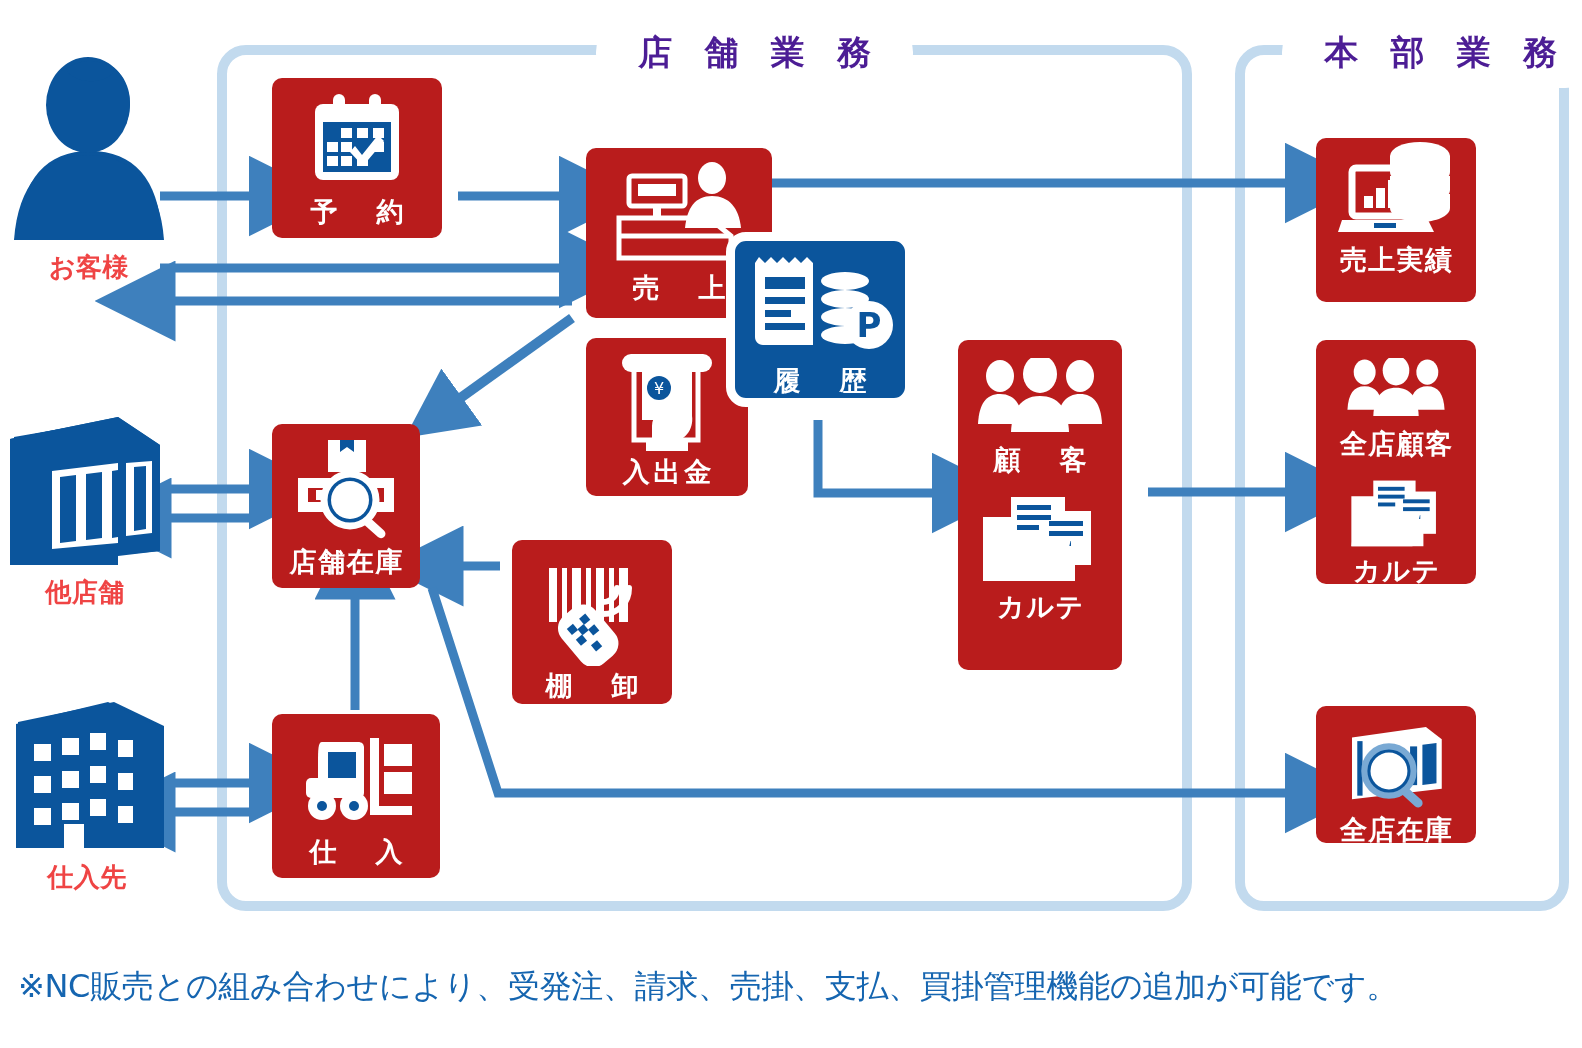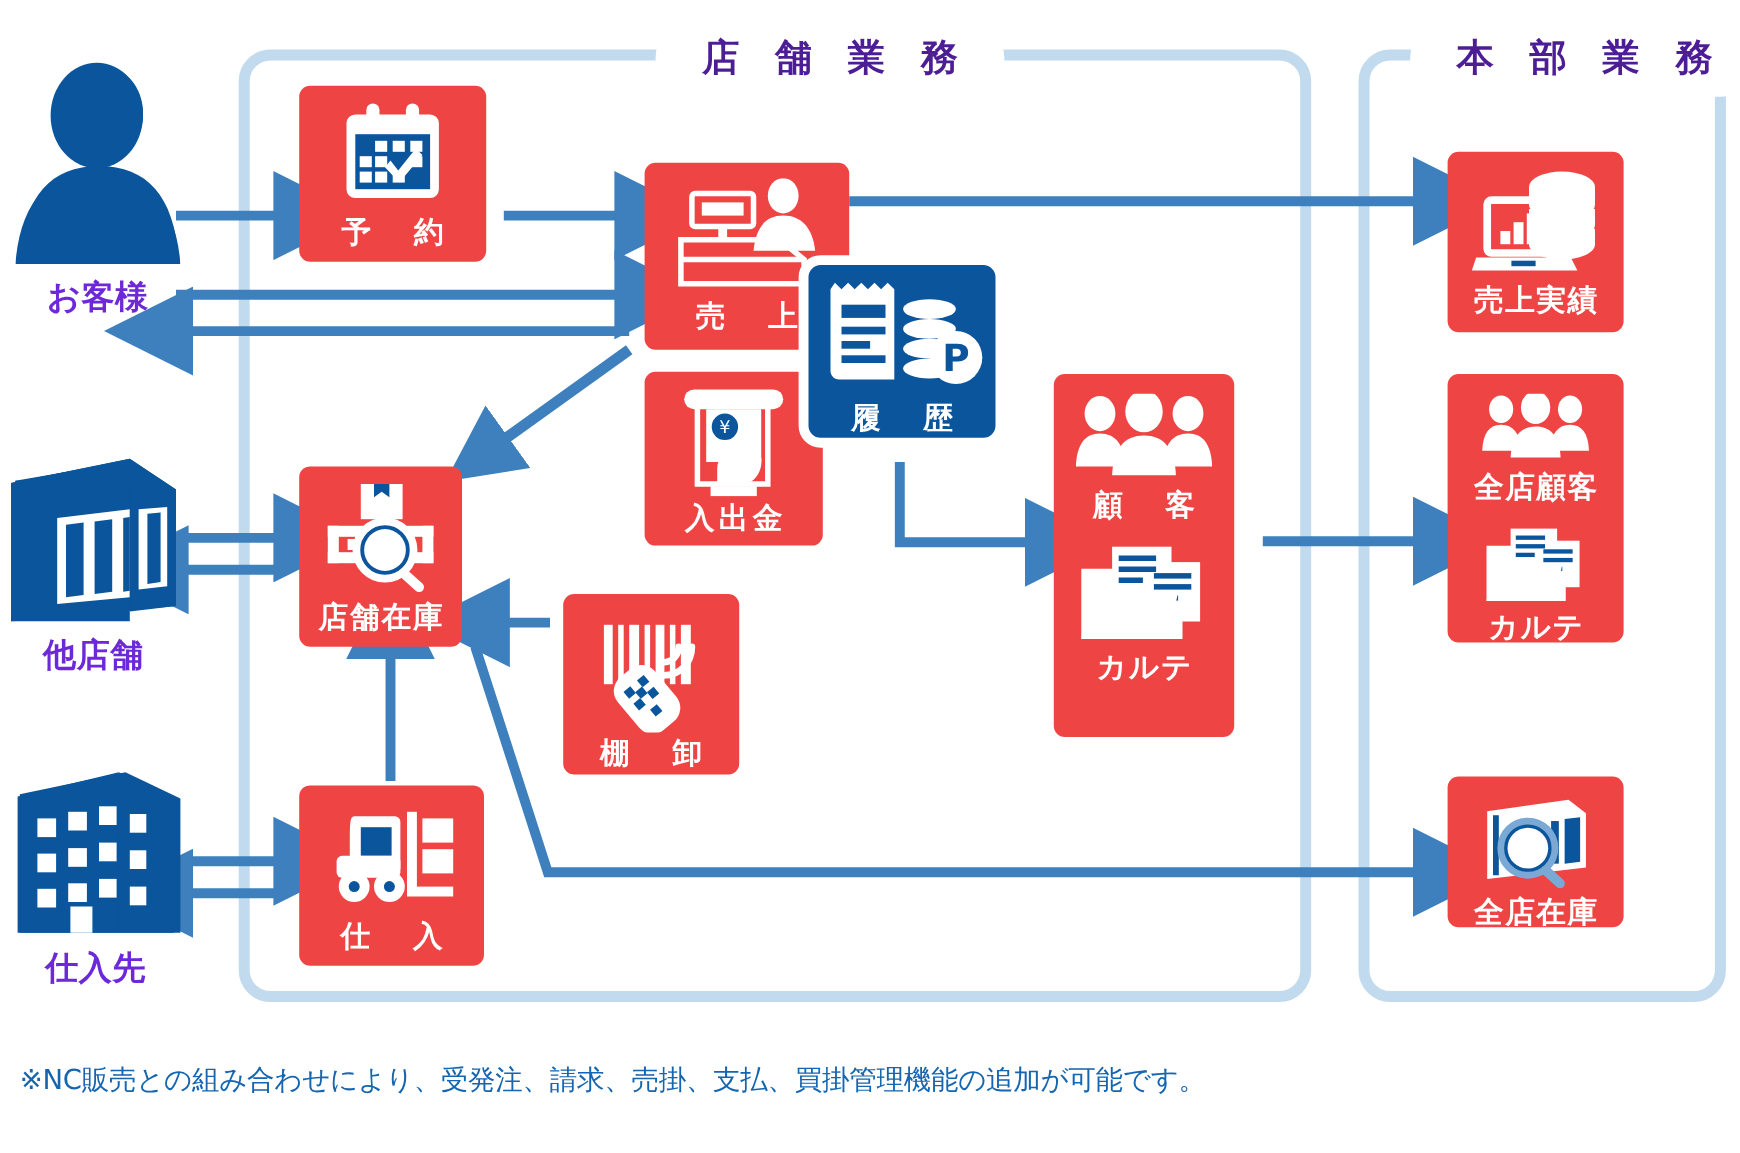--- a/index.html
+++ b/index.html
@@ -9,21 +9,21 @@
     width:1582px;height:1048px;position:relative;overflow:hidden;
   }
   #stage{position:absolute;left:0;top:0;width:1582px;height:1048px;}
 
   
   #wires{position:absolute;left:0;top:0;width:1582px;height:1048px;}
 
   
   .card{
     position:absolute;
-    background:#ef4444;
+    background:#b91c1c;
     border-radius:10px;
     display:flex;flex-direction:column;
     align-items:center;justify-content:flex-start;
     color:#ffffff;
     box-sizing:border-box;
   }
   .card .lbl{
     font-size:27px;
     letter-spacing:.22em;
     text-indent:.22em;
@@ -41,42 +41,42 @@
     border:9px solid #ffffff;
     border-radius:20px;
     box-shadow:0 0 0 0 transparent;
     z-index:40;
   }
 
   
   .actor{position:absolute;display:flex;flex-direction:column;align-items:center;}
   .actor .acap{
     margin-top:10px;
-    font-size:30px;font-weight:700;color:#6d28d9;letter-spacing:.02em;white-space:nowrap;
+    font-size:26px;font-weight:700;color:#ef4444;letter-spacing:.02em;white-space:nowrap;
   }
 
   
   .zone-title{
     position:absolute;
     display:flex;align-items:center;justify-content:center;
     background:#ffffff;
     border-radius:28px;
     color:#4c1d95;
     font-size:34px;font-weight:700;
     letter-spacing:.30em;text-indent:.30em;
     white-space:nowrap;
     padding:6px 26px;
     z-index:30;
     box-shadow:0 0 0 6px #ffffff;
   }
 
   
   .footnote{
     position:absolute;left:18px;top:965px;
-    font-size:25px;color:#1565b0;font-weight:500;
+    font-size:32px;color:#1565b0;font-weight:500;
     letter-spacing:-0.01em;white-space:nowrap;
   }
 </style>
 </head>
 <body>
 
 <div id="stage">
 
   <svg id="wires" viewBox="0 0 1582 1048">
     <defs>
@@ -368,21 +368,21 @@
         <rect x="70" y="26" width="34" height="5"></rect>
           <rect x="70" y="36" width="34" height="5"></rect>
         <rect x="70" y="46" width="22" height="5"></rect>
       </g>
       <path d="M10,44 L92,44 L82,86 L4,86 Z" fill="#ffffff"></path>
       <path d="M10,40 L46,40 L46,46 L10,46 Z" fill="#0b559c" opacity="0"></path>
     </svg>
     <div class="lbl tight" style="margin-top:8px;letter-spacing:.06em;text-indent:.06em;">カルテ</div>
   </div>
 
-  <div class="card" style="left:1316px;top:138px;width:160px;height:164px;padding-top:14px;">
+  <div class="card" style="left:1316px;top:138px;width:160px;height:164px;">
     <svg class="ico" width="116" height="100" viewBox="0 0 116 100">
       <g fill="#ffffff">
         <ellipse cx="82" cy="18" rx="30" ry="14"></ellipse>
         <path d="M52,18 L52,34 C52,42 66,48 82,48 C98,48 112,42 112,34 L112,18 Z"></path>
         <path d="M52,38 L52,52 C52,60 66,66 82,66 C98,66 112,60 112,52 L112,38 Z"></path>
         <path d="M52,56 L52,70 C52,78 66,84 82,84 C98,84 112,78 112,70 L112,56 Z"></path>
       </g>
       <rect x="14" y="30" width="66" height="48" rx="4" fill="none" stroke="#ffffff" stroke-width="7"></rect>
       <g fill="#ffffff">
         <rect x="26" y="58" width="9" height="12"></rect>

